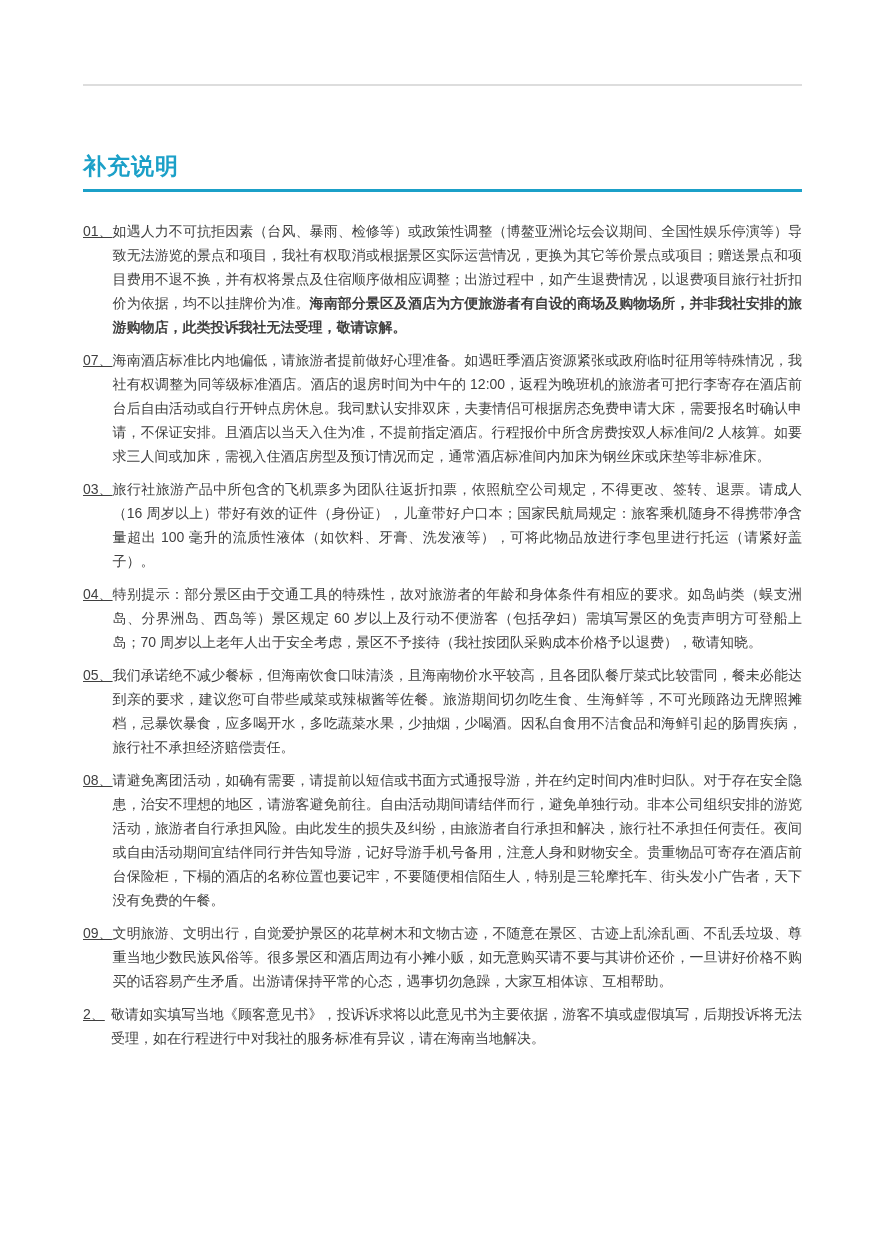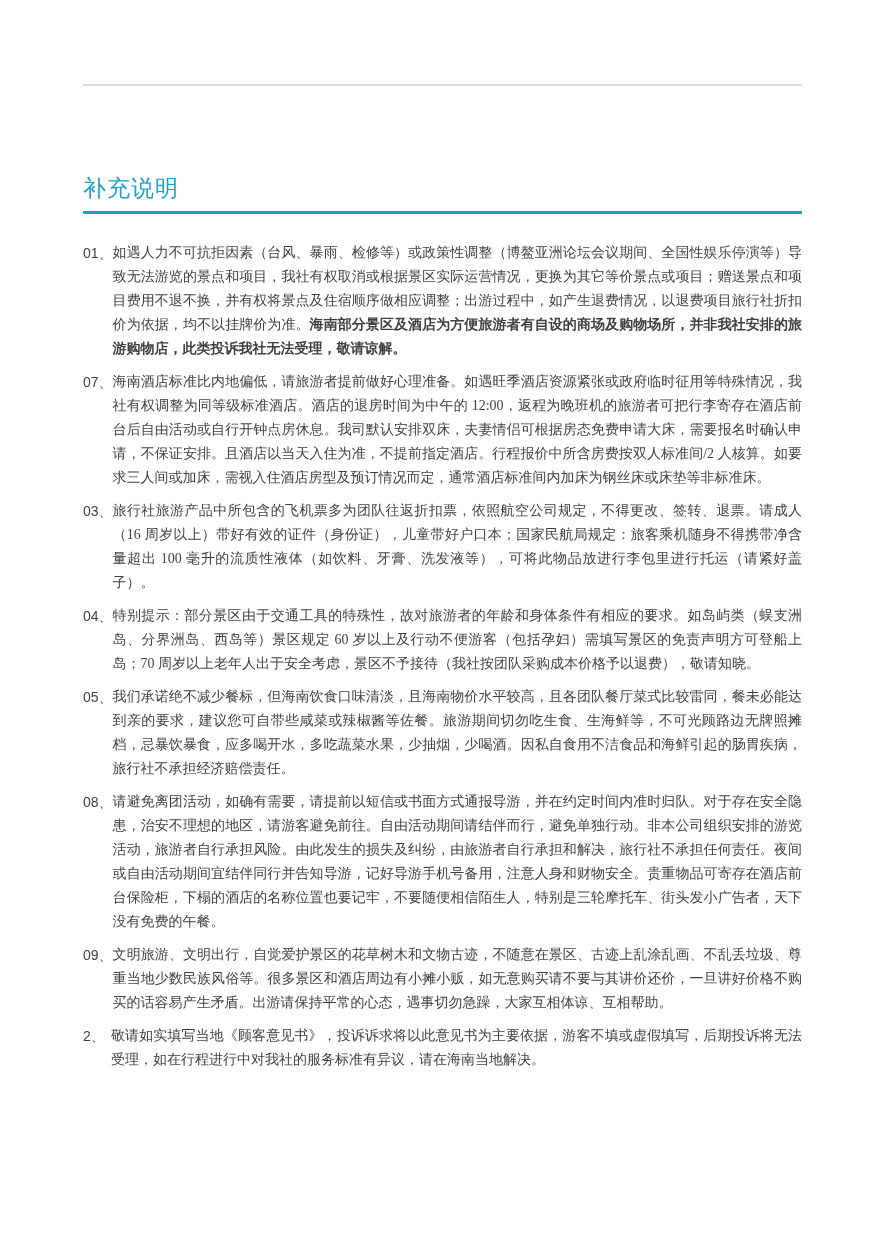--- a/index.html
+++ b/index.html
@@ -20,23 +20,23 @@
   }
   .top-divider {
     position: absolute;
     top: 84px;
     left: 83px;
     width: 719px;
     height: 2px;
     background: var(--divider, #dddddd);
   }
   .title {
-    margin-top: 91px;
+    margin-top: 69px;
     font-size: 23px;
-    font-weight: 400;
+    font-weight: 700;
     letter-spacing: 1px;
     line-height: 1.15;
     color: var(--accent, #1ba0c8);
   }
   .title-rule {
     margin-top: 10px;
     width: 719px;
     height: 3px;
     background: var(--accent, #1ba0c8);
   }
@@ -48,25 +48,25 @@
   .note-item {
     display: flex;
     align-items: flex-start;
     margin-bottom: 9px;
     font-size: 14px;
     line-height: 24px;
   }
   .note-item .num {
     flex: 0 0 28px;
     white-space: nowrap;
+    text-decoration: underline;
   }
   .note-item .body {
     flex: 1 1 auto;
     text-align: justify;
-    font-family: Liberation Serif, serif;
   }
   .note-item .body .bold { font-weight: 700; }
 </style>
 </head>
 <body>
 
 <div class="page">
   <div class="top-divider"></div>
   <h1 class="title">补充说明</h1>
   <div class="title-rule"></div>

